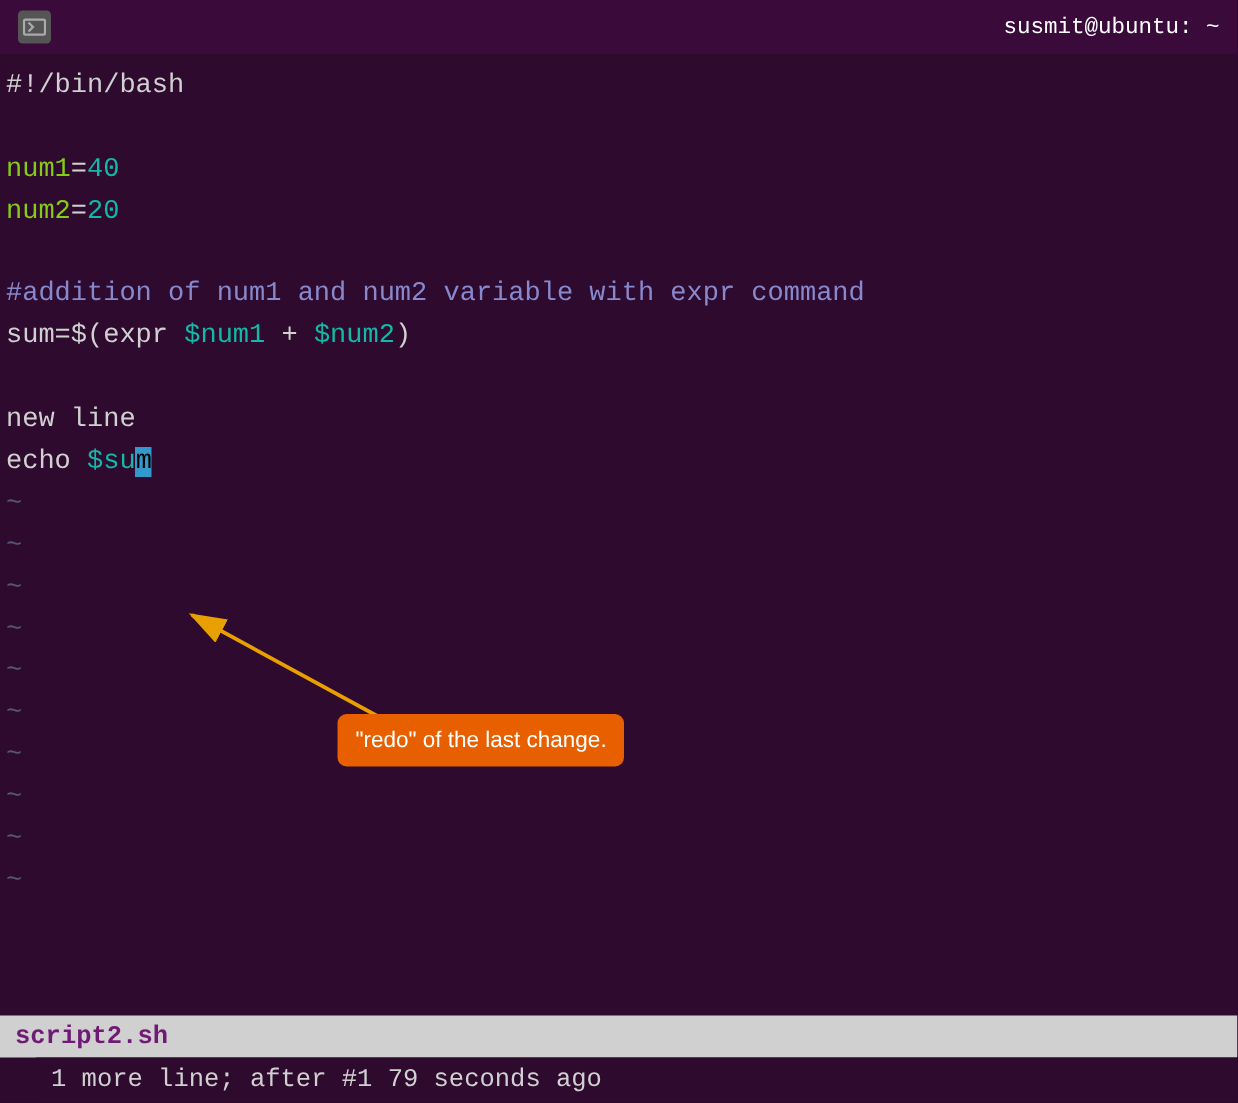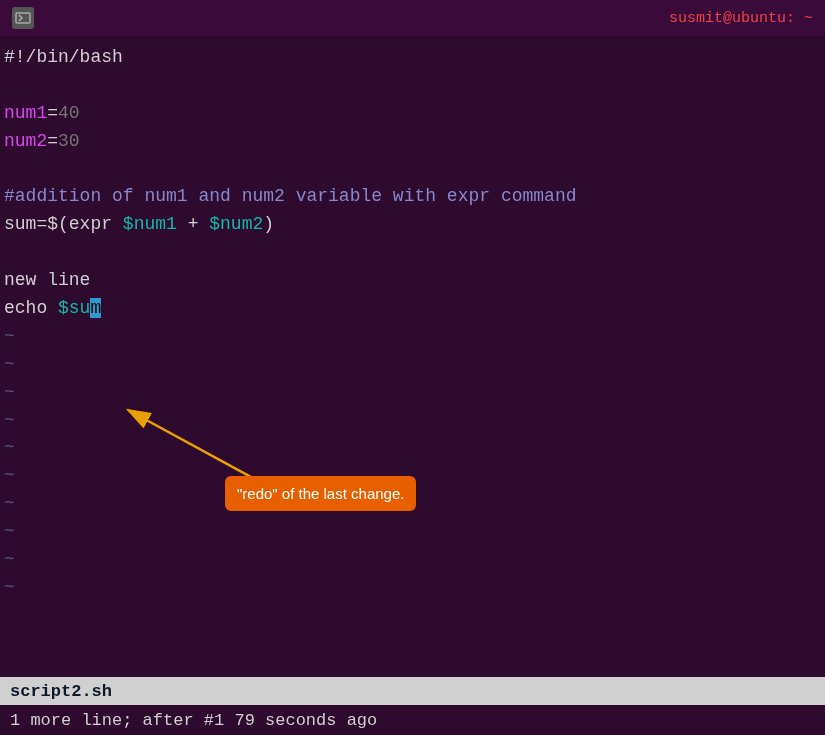--- a/index.html
+++ b/index.html
@@ -45,70 +45,71 @@
       background: #555;
       border-radius: 3px;
       display: flex;
       align-items: center;
       justify-content: center;
       font-size: 12px;
     }
 
     #title-bar-right {
       font-size: 15px;
-      color: #ef4444;
+      color: #ffffff;
     }
 
     #editor-area {
       flex: 1;
       padding: 8px 4px;
       position: relative;
       line-height: 1.55;
       overflow: hidden;
     }
 
     .code-line {
       white-space: pre;
       min-height: 1.55em;
     }
 
     .comment { color: #8888cc; }
-    .keyword { color: #d946ef; }
-    .number-val { color: #737373; }
+    .keyword { color: #84cc16; }
+    .number-val { color: #14b8a6; }
     .variable { color: #14b8a6; }
     .plain { color: #d0d0d0; }
     .tilde { color: #555577; }
 
     .cursor-highlight {
       background: #3399cc;
       color: #000;
       display: inline;
     }
 
     #status-bar {
       background: #d0d0d0;
-      color: #0f172a;
+      color: #701a75;
       height: 28px;
       display: flex;
       align-items: center;
       padding: 0 10px;
       font-size: 17px;
       font-weight: bold;
       flex-shrink: 0;
     }
 
     #bottom-message {
       background: #2d0a2e;
       color: #d0d0d0;
       height: 30px;
       display: flex;
       align-items: center;
       padding: 0 10px;
       font-size: 17px;
       flex-shrink: 0;
+      margin-left: 24px;
     }
 
     
     #annotation-container {
       position: absolute;
       top: 0;
       left: 0;
       width: 100%;
       height: 100%;
       pointer-events: none;
@@ -149,21 +150,21 @@
 
   <div id="editor-area">
 
     <div class="code-line plain">#!/bin/bash</div>
 
     <div class="code-line">&nbsp;</div>
 
 
     <div class="code-line"><span class="keyword">num1</span><span class="plain">=</span><span class="number-val">40</span></div>
 
-    <div class="code-line"><span class="keyword">num2</span><span class="plain">=</span><span class="number-val">30</span></div>
+    <div class="code-line"><span class="keyword">num2</span><span class="plain">=</span><span class="number-val">20</span></div>
 
     <div class="code-line">&nbsp;</div>
 
     <div class="code-line comment">#addition of num1 and num2 variable with expr command</div>
 
     <div class="code-line plain">sum=$(<span class="plain">expr </span><span class="variable">$num1</span><span class="plain"> + </span><span class="variable">$num2</span><span class="plain">)</span></div>
 
     <div class="code-line">&nbsp;</div>
 
 

